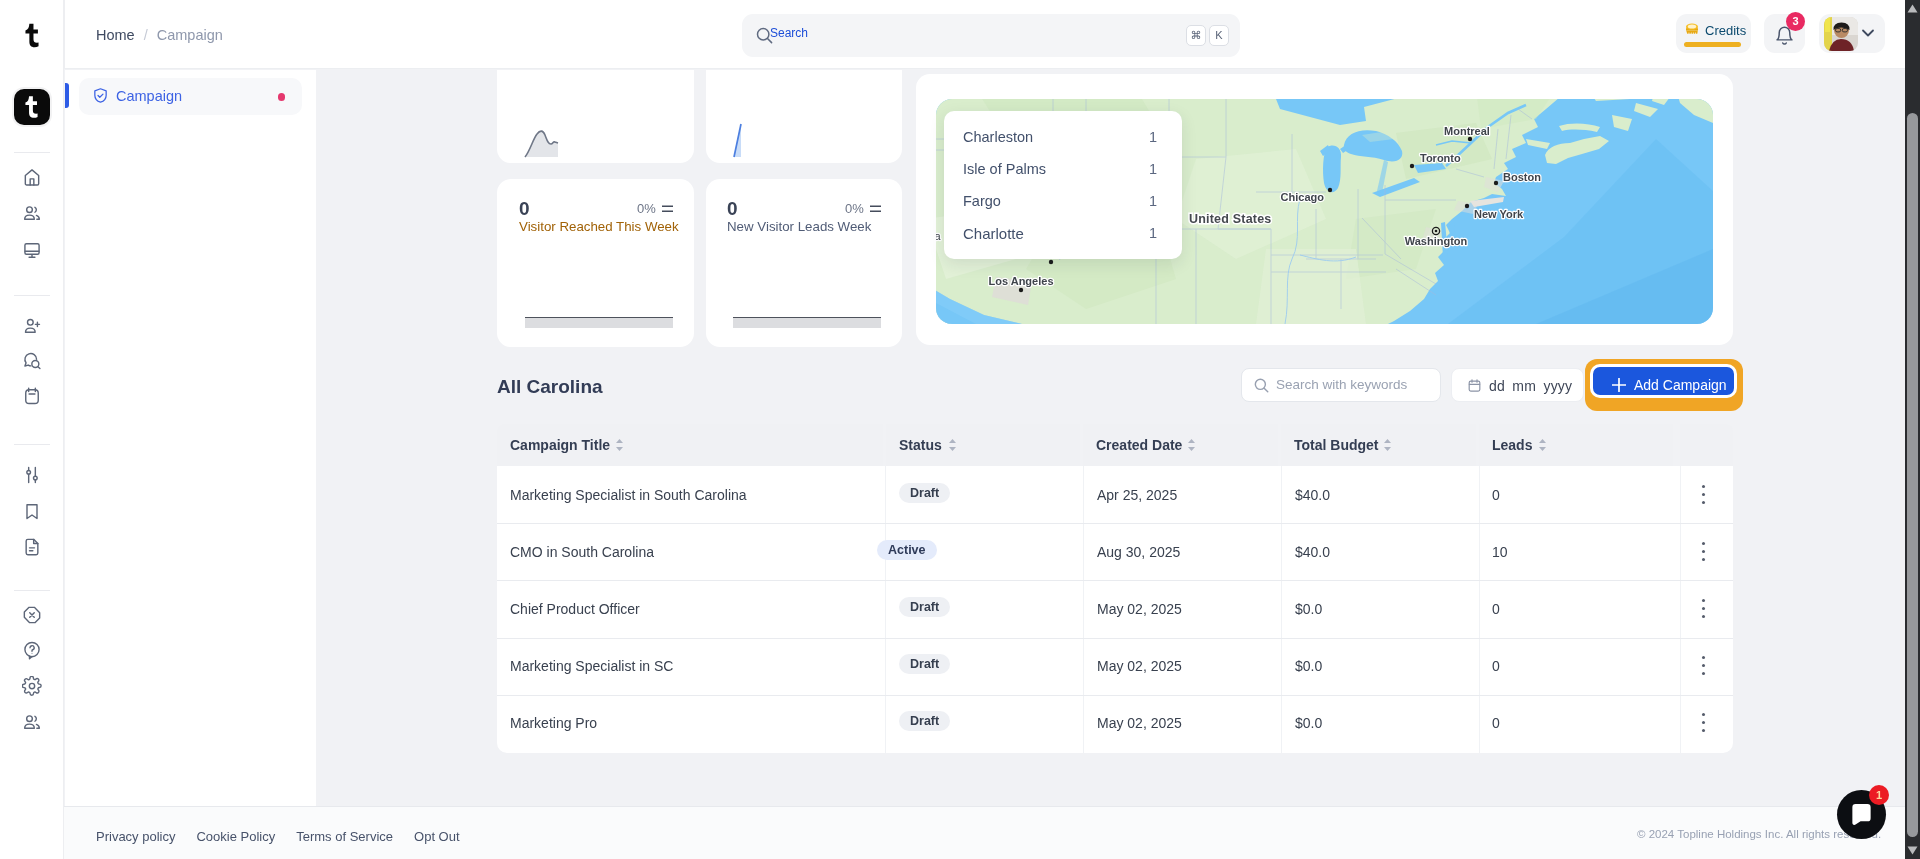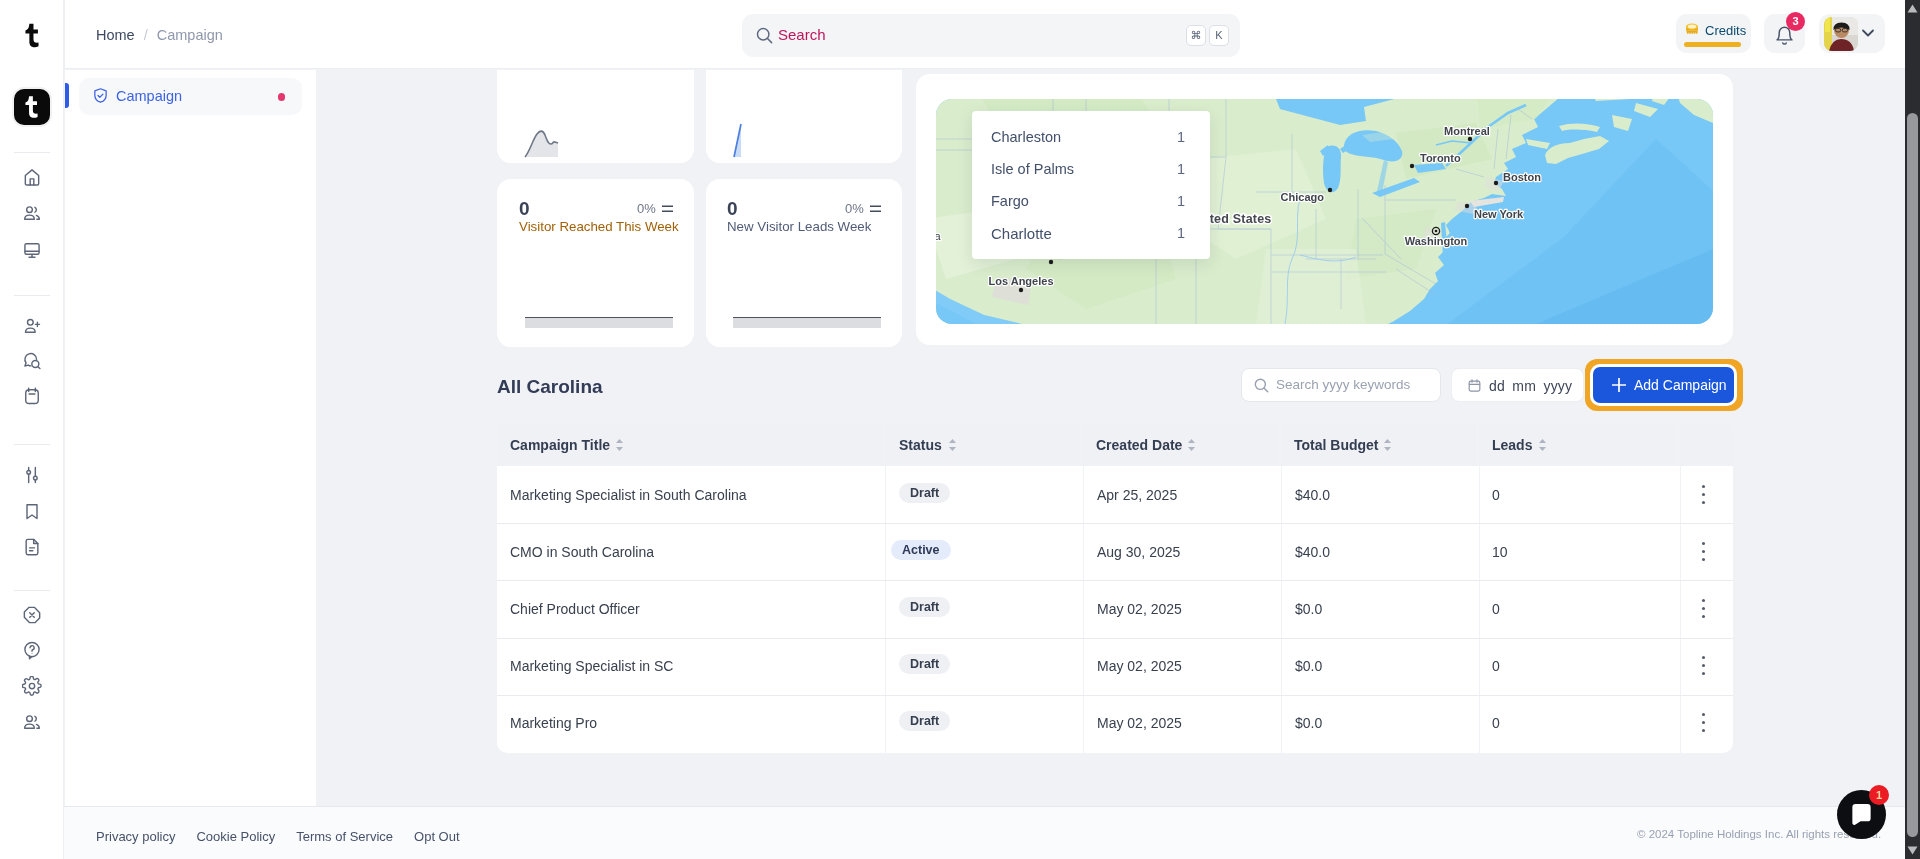--- a/index.html
+++ b/index.html
@@ -7,21 +7,21 @@
   .abs { position:absolute; }
   
   #header { position:absolute; left:0; top:0; width:1905px; height:69px; background:#fff; border-bottom:1px solid #eceef1; }
   #hdr-vline { position:absolute; left:64px; top:0; width:1px; height:69px; background:#edeef1; }
   #hlogo { position:absolute; z-index:9; left:25px; top:23px; }
   #crumb { position:absolute; left:96px; top:27px; font-size:14.5px; color:#3f4a61; }
   #crumb .sep { color:#c6cbd6; margin:0 9px; }
   #crumb .cur { color:#8f98ac; }
   
   #searchbar { position:absolute; left:742px; top:14px; width:498px; height:43px; background:#f4f5f7; border-radius:11px; }
-  #searchbar .ph { position:absolute; left:36px; top:12px; font-size:15px; color:#be185d; }
+  #searchbar .ph { position:absolute; left:28px; top:12px; font-size:12px; color:#1d4ed8; }
   .key { position:absolute; top:11px; width:20px; height:21px; background:#fff; border:1px solid #dcdfe5; border-radius:5px; color:#5a6478; font-size:11px; text-align:center; line-height:19px; }
   
   .pillbox { position:absolute; top:14px; height:39px; background:#f3f4f6; border-radius:11px; }
   
   #rail { position:absolute; left:0; top:0; width:64px; height:859px; background:#fff; border-right:1px solid #edeef1; z-index:5; }
   #rail-logo { position:absolute; left:14px; top:89px; width:36px; height:36px; background:#0a0a0a; border-radius:10px; box-shadow:0 0 0 2px #f2f2f3; }
   .rdiv { position:absolute; left:14px; width:36px; height:1px; background:#e9eaee; }
   .ricon { position:absolute; left:22px; width:20px; height:20px; }
   
   #panel { position:absolute; left:65px; top:70px; width:251px; height:736px; background:#fff; }
@@ -342,50 +342,50 @@
         <circle cx="394" cy="91" r="2.2"></circle>
         <circle cx="531" cy="107" r="2.2"></circle>
         <circle cx="85" cy="191" r="2.2"></circle>
         <circle cx="115" cy="163" r="2.2"></circle>
         <circle cx="500" cy="132" r="3.6" fill="none" stroke="#1b1b1b" stroke-width="1.3"></circle>
         <circle cx="500" cy="132" r="1.3"></circle>
       </g>
     </svg>
   </div>
 
-  <div class="abs" style="left:28px;top:37px;width:238px;height:148px;background:#fff;border-radius:4px;box-shadow:0 5px 16px rgba(30,40,60,0.10);margin-left:28px;">
+  <div class="abs" style="left:28px;top:37px;width:238px;height:148px;background:#fff;border-radius:10px;box-shadow:0 5px 16px rgba(30,40,60,0.10);">
     <div class="abs" style="left:19px;top:18px;font-size:14.5px;color:#42506b;">Charleston</div>
       <div class="abs" style="right:25px;top:18px;font-size:14.5px;color:#5b6780;">1</div>
     <div class="abs" style="left:19px;top:50px;font-size:14.5px;color:#42506b;">Isle of Palms</div>
       <div class="abs" style="right:25px;top:50px;font-size:14.5px;color:#5b6780;">1</div>
     <div class="abs" style="left:19px;top:82px;font-size:14.5px;color:#42506b;">Fargo</div>
       <div class="abs" style="right:25px;top:82px;font-size:14.5px;color:#5b6780;">1</div>
     <div class="abs" style="left:19px;top:114px;font-size:15px;color:#42506b;">Charlotte</div>
       <div class="abs" style="right:25px;top:114px;font-size:14.5px;color:#5b6780;">1</div>
   </div>
 </div>
 
 <div class="abs" style="left:497px;top:376px;font-size:19px;font-weight:700;color:#323c56;">All Carolina</div>
 
 <div class="abs" id="kwsearch" style="left:1241px;top:368px;width:200px;height:34px;background:#fff;border:1px solid #e4e7ec;border-radius:8px;">
   <svg class="abs" style="left:12px;top:9px" width="15" height="15" viewBox="0 0 17 17">
       <circle cx="7.2" cy="7.2" r="5.7" fill="none" stroke="#98a0b0" stroke-width="1.6"></circle>
       <line x1="11.5" y1="11.5" x2="15.6" y2="15.6" stroke="#98a0b0" stroke-width="1.6" stroke-linecap="round"></line>
     </svg>
-  <span class="abs" style="left:34px;top:8px;font-size:13.5px;color:#9aa2b2;">Search yyyy keywords</span>
+  <span class="abs" style="left:34px;top:8px;font-size:13.5px;color:#9aa2b2;">Search with keywords</span>
 </div>
 <div class="abs" id="datebox" style="left:1451px;top:368px;width:133px;height:34px;background:#fff;border:1px solid #eceef2;border-radius:8px;">
   <svg class="abs" style="left:15px;top:9px" width="15" height="15" viewBox="0 0 24 24" fill="none" stroke="#8c94a6" stroke-width="1.9" stroke-linecap="round">
       <rect x="3.5" y="5" width="17" height="16" rx="2.5"></rect>
       <path d="M8 2.8v4M16 2.8v4M3.8 10.3h16.4"></path>
     </svg>
   <span class="abs" style="left:37px;top:9px;font-size:14px;color:#3e4657;letter-spacing:0.2px;">dd   mm   yyyy</span>
 </div>
 <div class="abs" id="addring" style="left:1585px;top:359px;width:158px;height:52px;background:#f0a525;border-radius:12px;"></div>
-<div class="abs" id="addbtn" style="left:1593px;top:367px;width:141px;height:36px;background:#1b57dd;border-radius:7px;color:#fff;box-shadow:0 0 0 3px #ffffff;padding-left:16px;">
+<div class="abs" id="addbtn" style="left:1593px;top:367px;width:141px;height:28px;background:#1b57dd;border-radius:7px;color:#fff;box-shadow:0 0 0 3px #ffffff;padding-left:16px;">
   <svg class="abs" style="left:19px;top:11px" width="14" height="14" viewBox="0 0 14 14">
       <path d="M7 0.5v13M0.5 7h13" stroke="#fff" stroke-width="1.7" stroke-linecap="round"></path>
     </svg>
   <span class="abs" style="left:41px;top:10px;font-size:14px;font-weight:400;">Add Campaign</span>
 </div>
 
 <div id="table">
 
   <div class="th" style="left:497px;width:386px;border-radius:8px 0 0 0;">
       <span>Campaign Title</span>
@@ -441,21 +441,21 @@
     <div class="cell" style="left:600px;top:21px;">Apr 25, 2025</div>
     <div class="cell" style="left:798px;top:21px;">$40.0</div>
     <div class="cell" style="left:995px;top:21px;">0</div>
     <div class="kebab" style="top:19px;">
         <i></i>
         <i></i>
         <i></i>
       </div>
 
     <div class="cell" style="left:13px;top:78px;">CMO in South Carolina</div>
-    <div class="abs" style="left:394px;top:74px;"><span class="badge b-active">Active</span></div>
+    <div class="abs" style="left:380px;top:74px;"><span class="badge b-active">Active</span></div>
     <div class="cell" style="left:600px;top:78px;">Aug 30, 2025</div>
     <div class="cell" style="left:798px;top:78px;">$40.0</div>
     <div class="cell" style="left:995px;top:78px;">10</div>
     <div class="kebab" style="top:76px;">
         <i></i>
         <i></i>
         <i></i>
       </div>
 
     <div class="cell" style="left:13px;top:135px;">Chief Product Officer</div>

